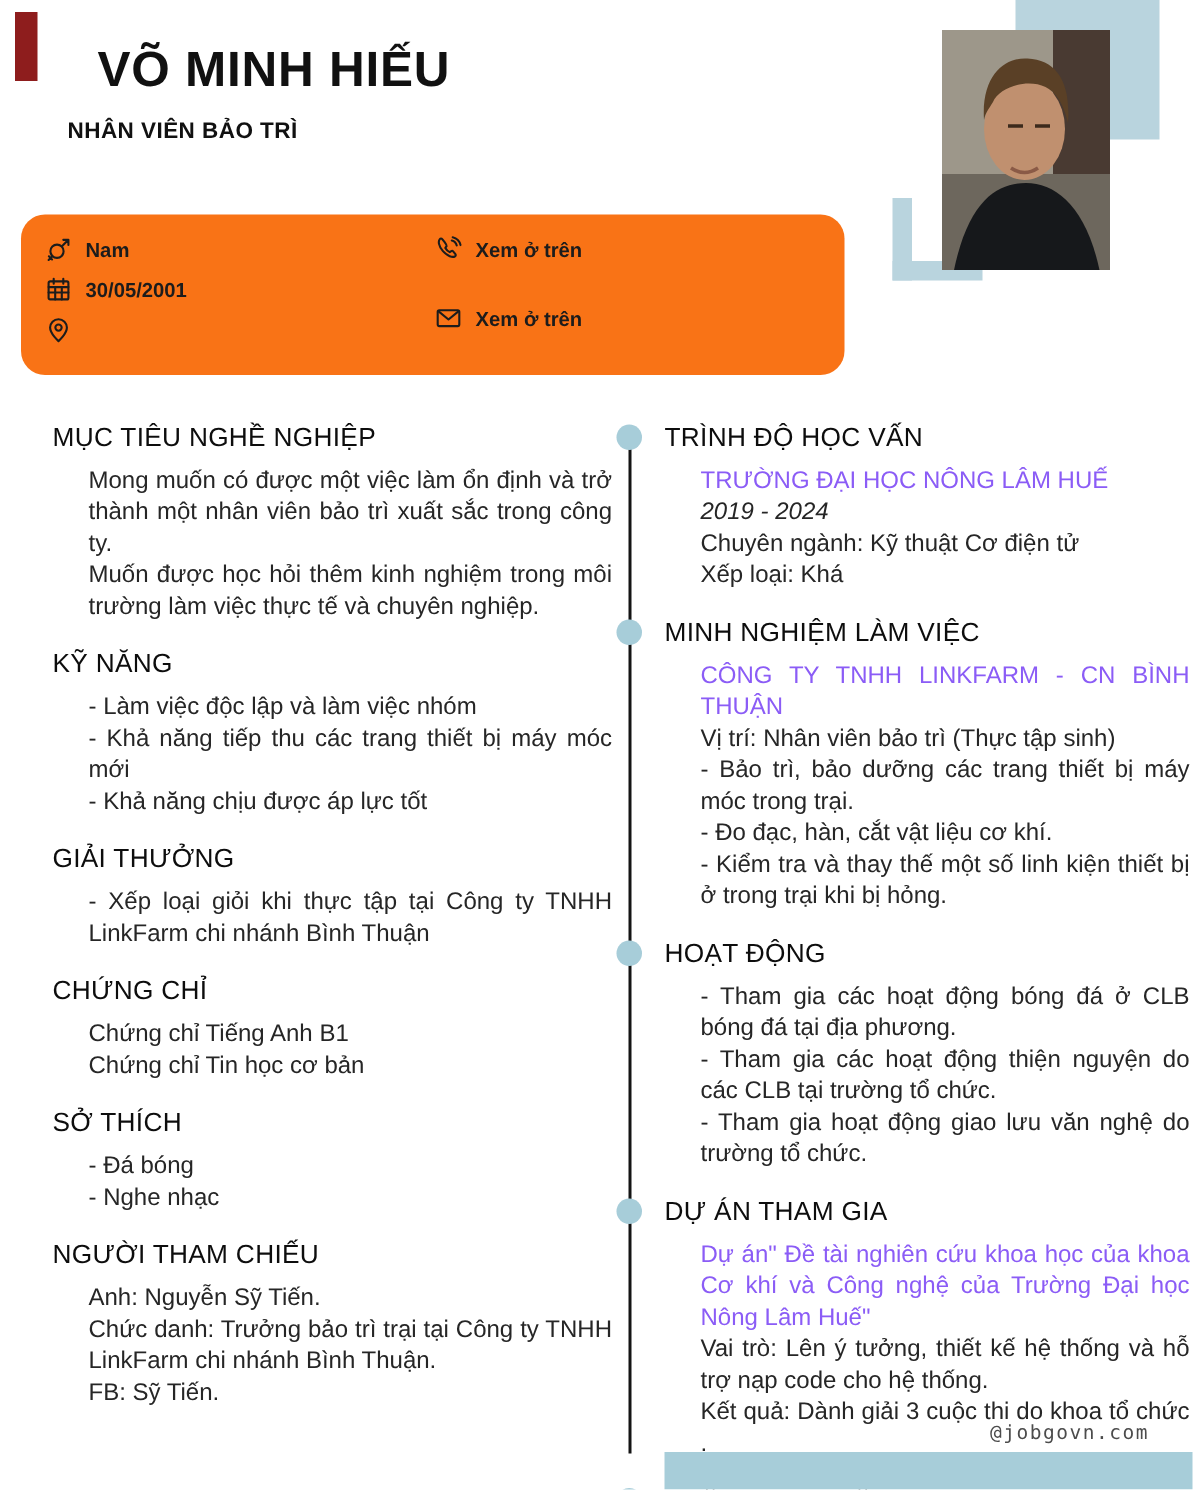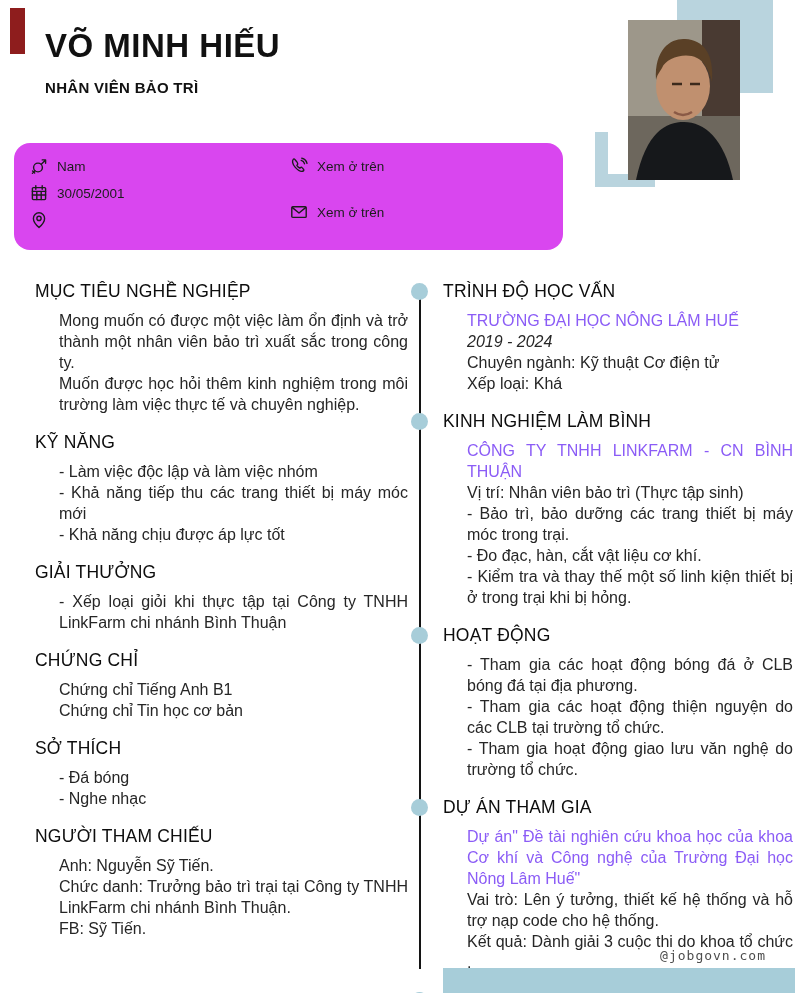--- a/index.html
+++ b/index.html
@@ -6,35 +6,35 @@
   html,body { background:#ffffff; }
   body {
     width:800px; height:993px; position:relative; overflow:hidden;
     font-family:"Liberation Sans","DejaVu Sans",sans-serif;
     color:#1f1f1f;
   }
 
   
   .accent-red { position:absolute; left:10px; top:8px; width:15px; height:46px; background:#8e1d1d; }
   .name-block { position:absolute; left:45px; top:26px; }
-  .name { font-size:33px; font-weight:800; letter-spacing:.5px; color:#111; line-height:40px; }
+  .name { font-size:33px; font-weight:800; letter-spacing:.5px; color:#111; line-height:40px;margin-left:20px; }
   .job-title { font-size:15px; font-weight:700; letter-spacing:.3px; margin-top:13px; color:#111; }
 
   
   .decor { position:absolute; background:#b9d4de; }
   .decor-tr { left:677px; top:0; width:96px; height:93px; z-index:0; }
   .decor-l-v { left:595px; top:132px; width:13px; height:55px; z-index:0; }
   .decor-l-h { left:595px; top:174px; width:60px; height:13px; z-index:0; }
   .photo { position:absolute; left:628px; top:20px; width:112px; height:160px; z-index:1; }
   .photo svg { display:block; width:100%; height:100%; }
 
   
   .contact-card {
     position:absolute; left:14px; top:143px; width:549px; height:107px;
-    background:#d946ef; border-radius:16px; z-index:2;
+    background:#f97316; border-radius:16px; z-index:2;font-weight:bold;
   }
   .contact-col { position:absolute; top:14px; display:flex; flex-direction:column; gap:9px; }
   .contact-col.left  { left:16px; }
   .contact-col.right { left:276px;gap:28px; }
   .contact-item { display:flex; align-items:center; height:18px; gap:9px; }
   .contact-item svg { width:18px; height:18px; flex:0 0 18px; stroke:#1c1c1c; fill:none; stroke-width:1.4; stroke-linecap:round; stroke-linejoin:round; }
   .contact-text { font-size:13.5px; color:#1c1c1c; }
 
   
   .col { position:absolute; top:280px; }
@@ -187,21 +187,21 @@
     <div>
 
     <p class="para bold">TRƯỜNG ĐẠI HỌC NÔNG LÂM HUẾ</p>
         <p class="para italic">2019 - 2024</p>
         <p class="para">Chuyên ngành: Kỹ thuật Cơ điện tử</p>
         <p class="para">Xếp loại: Khá</p>
       </div>
   </section>
   <section>
     <span class="dot"></span>
-    <h2>KINH NGHIỆM LÀM BÌNH</h2>
+    <h2>MINH NGHIỆM LÀM VIỆC</h2>
     <div>
 
     <p class="para bold">CÔNG TY TNHH LINKFARM - CN BÌNH THUẬN</p>
         <p class="para">Vị trí: Nhân viên bảo trì (Thực tập sinh)</p>
         <p class="para">- Bảo trì, bảo dưỡng các trang thiết bị máy móc trong trại.</p>
         <p class="para">- Đo đạc, hàn, cắt vật liệu cơ khí.</p>
         <p class="para">- Kiểm tra và thay thế một số linh kiện thiết bị ở trong trại khi bị hỏng.</p>
       </div>
   </section>
   <section>

